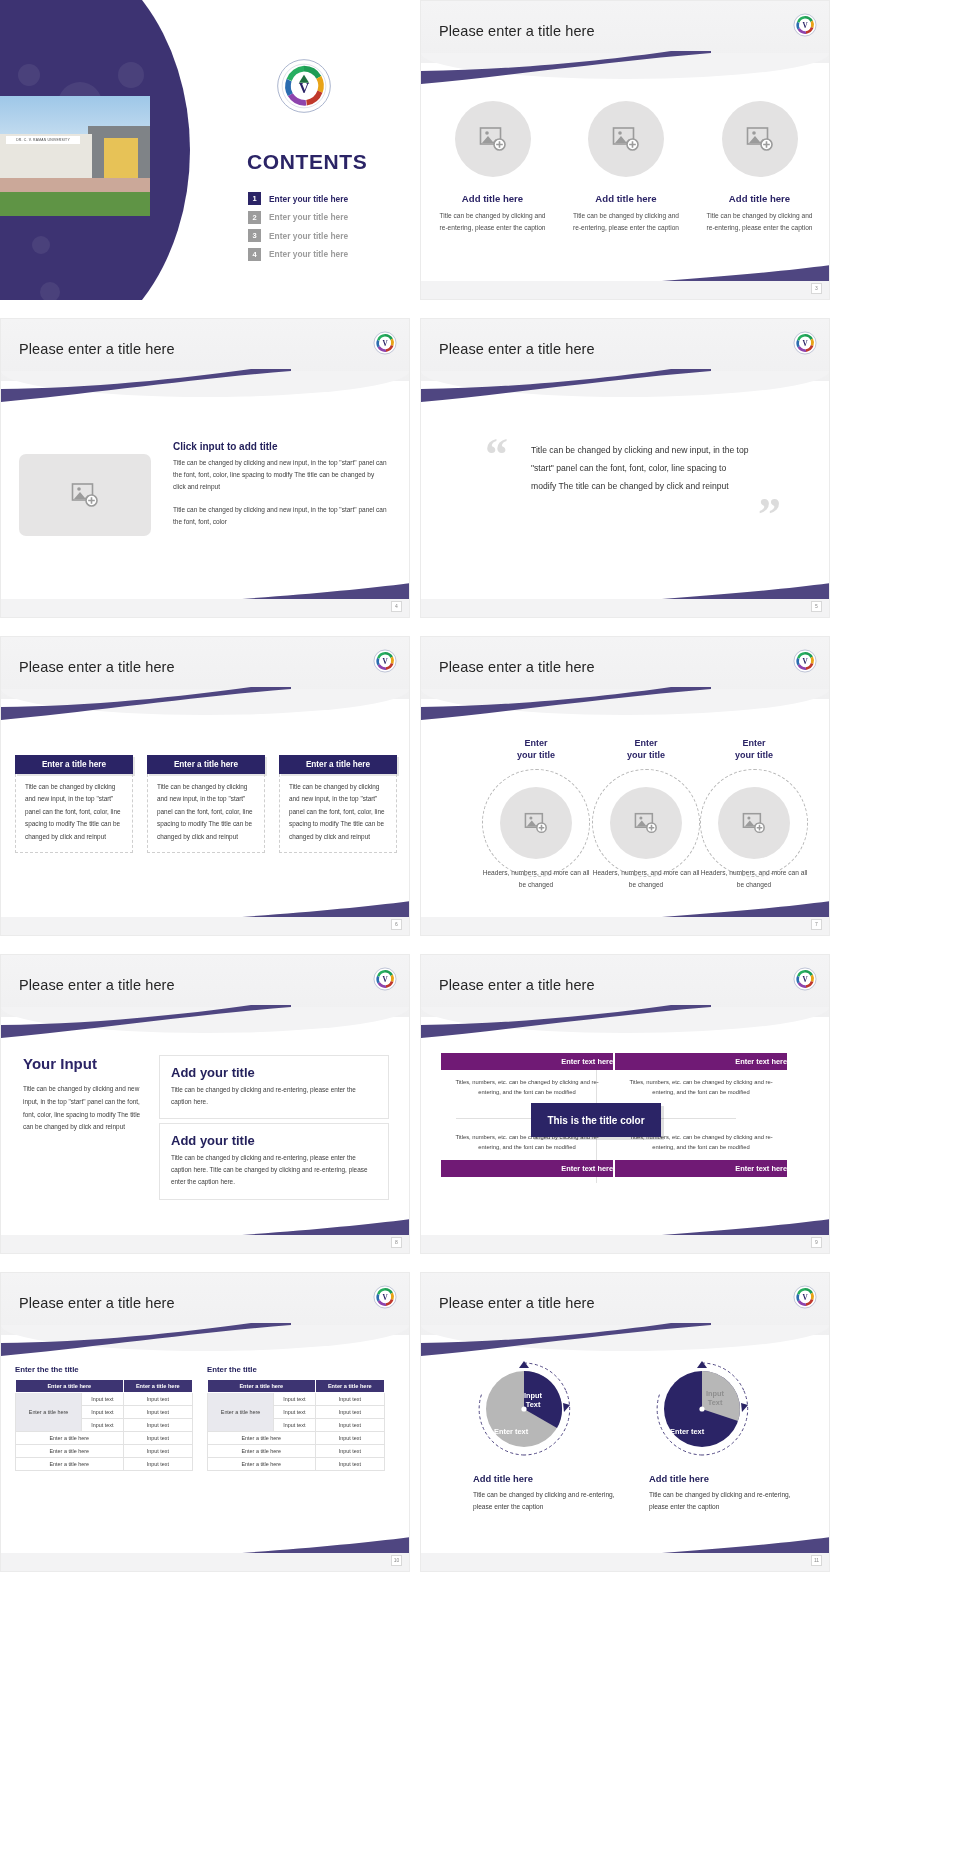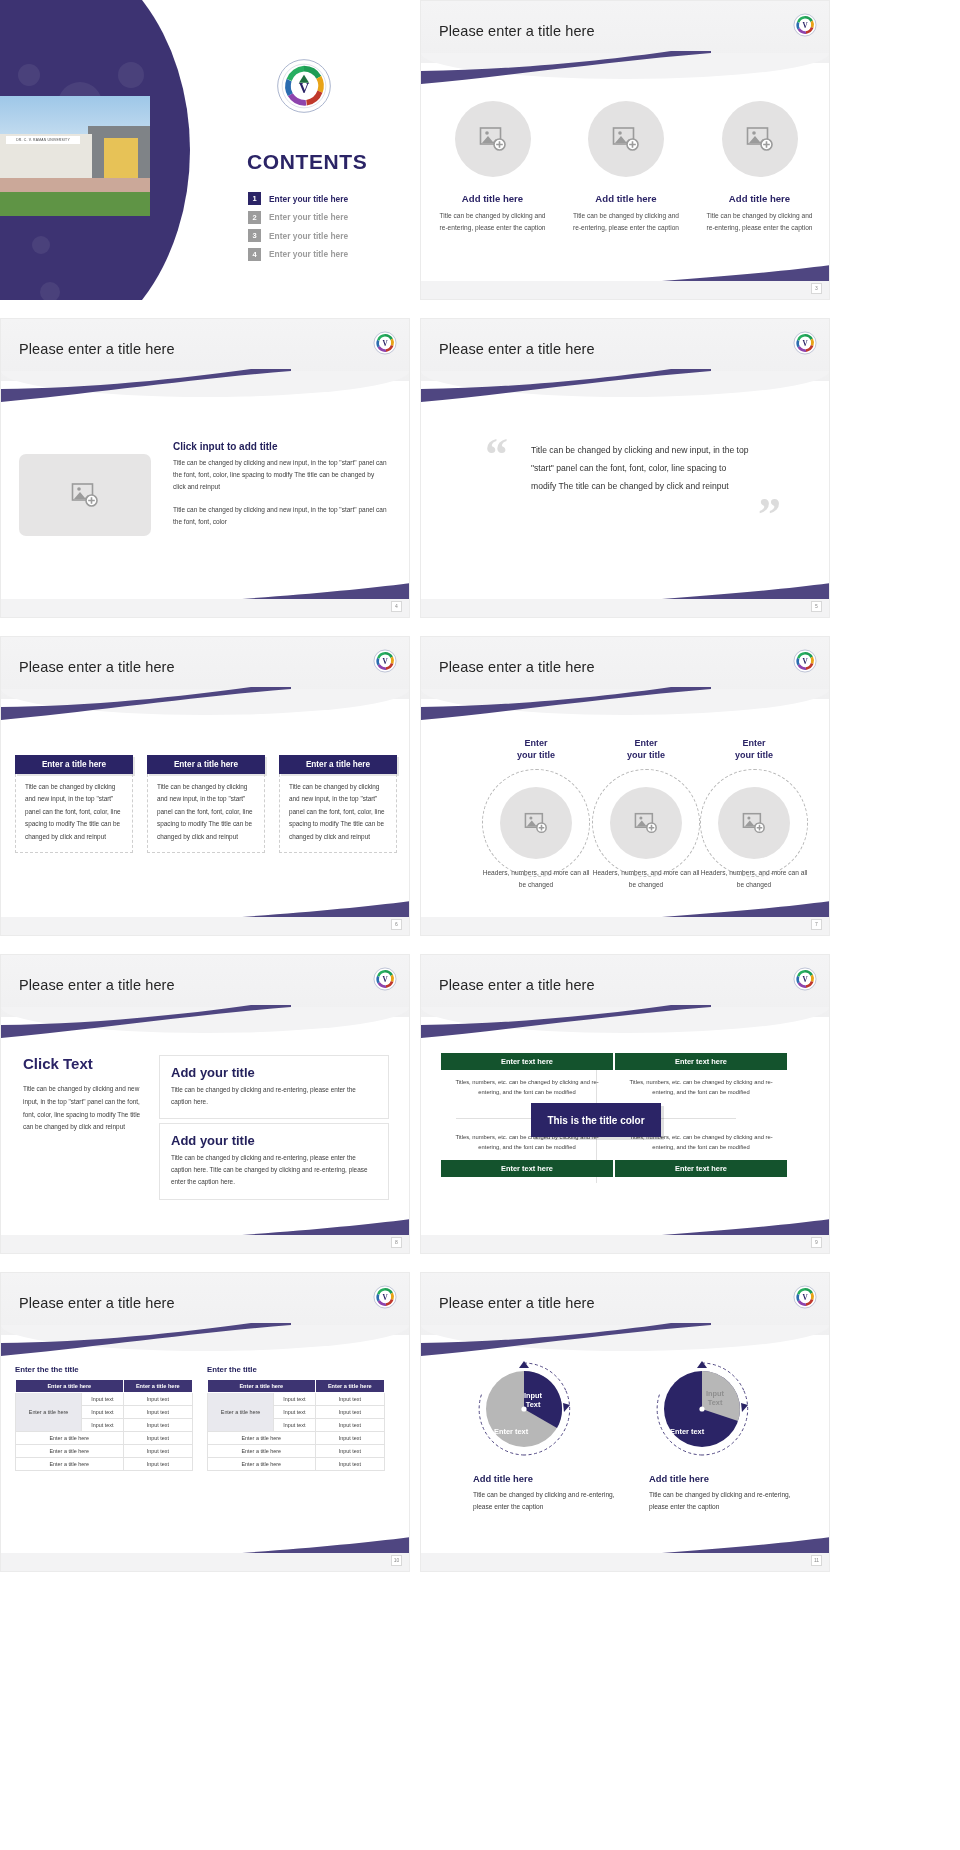--- a/index.html
+++ b/index.html
@@ -148,21 +148,21 @@
 
   
   .yt-h { position: absolute; left: 22px; top: 100px; font-size: 15px; font-weight: 700; color: #2b2466; }
   .yt-p { position: absolute; left: 22px; top: 128px; width: 122px; font-size: 6.4px; color: #3d3d3d; line-height: 2.0; }
   .ybox { position: absolute; left: 158px; width: 230px; border: 1px solid #e4e4e4; padding: 9px 11px 10px; }
   .ybox-h { font-size: 13px; font-weight: 700; color: #24215c; margin-bottom: 4px; }
   .ybox-p { font-size: 6.4px; color: #3d3d3d; line-height: 1.9; }
 
   
   .q-cell { position: absolute; width: 172px; }
-  .q-hd { background: #14532d; color: #fff; font-size: 7.4px; font-weight: 700; text-align: center; padding: 4px 0; }
+  .q-hd { background: #701a75; color: #fff; font-size: 7.4px; font-weight: 700; text-align: right; padding: 4px 0; }
   .q-tx { font-size: 5.8px; color: #3d3d3d; line-height: 1.8; padding: 7px 10px; text-align: center; }
   .q-center {
     position: absolute; left: 110px; top: 148px; width: 130px; height: 34px;
     background: #2b2466; color: #fff; font-size: 10px; font-weight: 700;
     display: flex; align-items: center; justify-content: center;
     box-shadow: 3px 3px 0 rgba(0,0,0,.12);
   }
   .q-vline { position: absolute; left: 175px; top: 98px; width: 1px; height: 130px; background: #e0e0e0; }
   .q-hline { position: absolute; left: 35px; top: 163px; width: 280px; height: 1px; background: #e0e0e0; }
 
@@ -528,21 +528,21 @@
       <path d="M17 36A38 38 0 0 1 50 12v11a26 26 0 0 0-23 18z" fill="#27ae60"></path>
       <circle cx="50" cy="50" r="24" fill="#fff"></circle>
       <text x="50" y="62" font-size="30" font-weight="bold" fill="#2b2466" text-anchor="middle" font-family="Liberation Serif, serif">V</text>
     </svg>
     <div class="swoosh">
       <svg width="300" height="36" viewBox="0 0 300 36">
           <path d="M0 20 C90 20 190 10 260 0 L300 0 L300 2 C200 10 90 26 0 34 Z" fill="#4f4681"></path>
         </svg>
     </div>
 
-    <div class="yt-h">Click Text</div>
+    <div class="yt-h">Your Input</div>
     <div class="yt-p">Title can be changed by clicking and new input, in the top "start" panel can the font, font, color, line spacing to modify The title can be changed by click and reinput</div>
 
     <div class="ybox" style="top:100px;">
       <div class="ybox-h">Add your title</div>
       <div class="ybox-p">Title can be changed by clicking and re-entering, please enter the caption here.</div>
     </div>
     <div class="ybox" style="top:168px;">
       <div class="ybox-h">Add your title</div>
       <div class="ybox-p">Title can be changed by clicking and re-entering, please enter the caption here. Title can be changed by clicking and re-entering, please enter the caption here.</div>
     </div>

